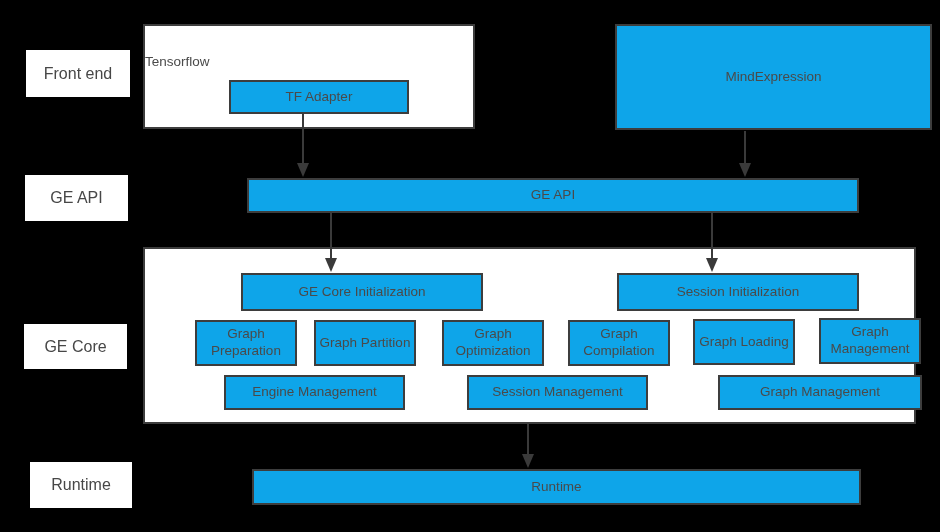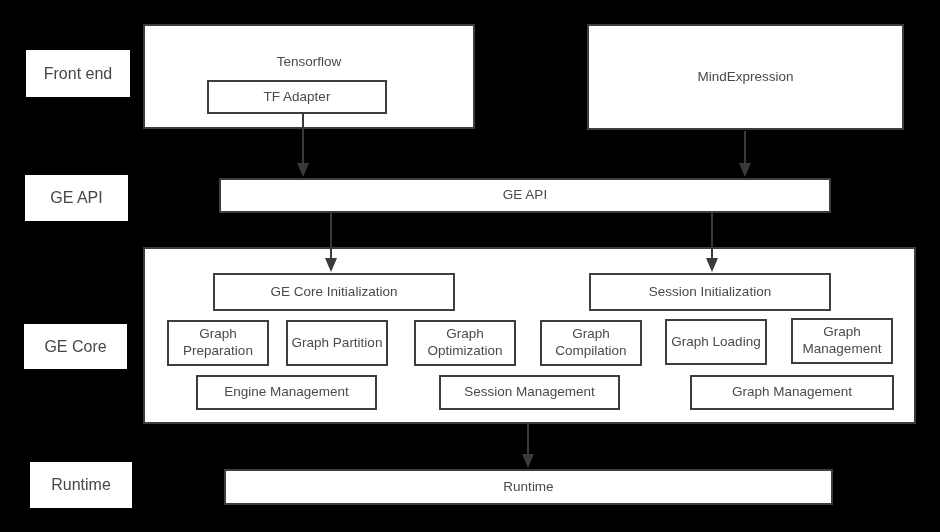--- a/index.html
+++ b/index.html
@@ -20,43 +20,43 @@
     background: #ffffff;
     color: #474747;
     font-size: 16px;
     display: flex;
     align-items: center;
     justify-content: center;
     text-align: center;
   }
   .box {
     position: absolute;
-    background: #ffffff;
+    background: #0ea5e9;
     border: 2px solid #3d3d3d;
     box-sizing: border-box;
     color: #4a4a4a;
     font-size: 13.5px;
     display: flex;
     align-items: center;
     justify-content: center;
     text-align: center;
     line-height: 1.25;
+    margin-left: 28px;
   }
   .container-box {
     position: absolute;
     background: #ffffff;
     border: 2px solid #3d3d3d;
     box-sizing: border-box;
   }
   .tensorflow-label {
     position: absolute;
     top: 28px;
     left: 0;
     width: 100%;
-    text-align: center;
     color: #4a4a4a;
     font-size: 13.5px;
   }
   .arrow {
     position: absolute;
     width: 12px;
     z-index: 10;
   }
   .arrow .shaft {
     position: absolute;
@@ -84,21 +84,21 @@
 
 <div class="canvas">
 
   <div class="label-box" style="left:26px; top:50px; width:104px; height:47px;">Front end</div>
   <div class="label-box" style="left:25px; top:175px; width:103px; height:46px;">GE API</div>
   <div class="label-box" style="left:24px; top:324px; width:103px; height:45px;">GE Core</div>
   <div class="label-box" style="left:30px; top:462px; width:102px; height:46px;">Runtime</div>
 
   <div class="container-box" style="left:143px; top:24px; width:332px; height:105px;">
     <div class="tensorflow-label">Tensorflow</div>
-    <div class="box" style="left:62px; top:54px; width:180px; height:34px;">TF Adapter</div>
+    <div class="box" style="left:56px; top:54px; width:180px; height:34px;">TF Adapter</div>
   </div>
 
   <div class="box" style="left:587px; top:24px; width:317px; height:106px;">MindExpression</div>
 
   <div class="box" style="left:219px; top:178px; width:612px; height:35px;">GE API</div>
 
   <div class="container-box" style="left:143px; top:247px; width:773px; height:177px;">
 
     <div class="box" style="left:68px; top:24px; width:242px; height:38px;">GE Core Initialization</div>
     <div class="box" style="left:444px; top:24px; width:242px; height:38px;">Session Initialization</div>

